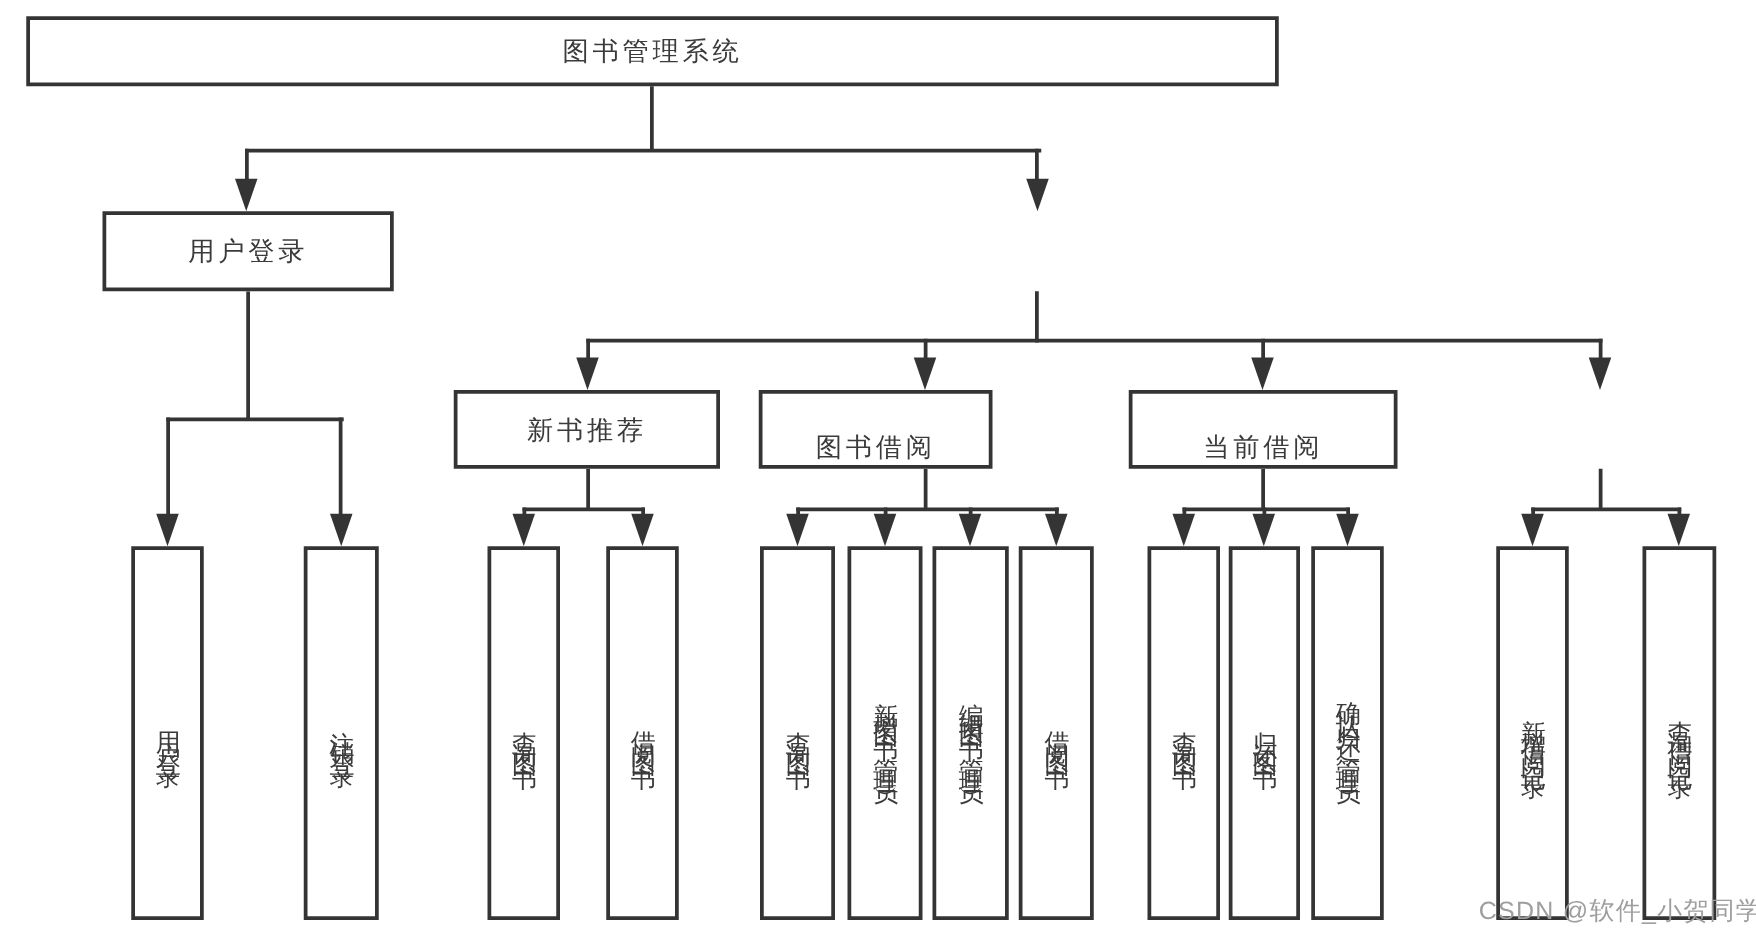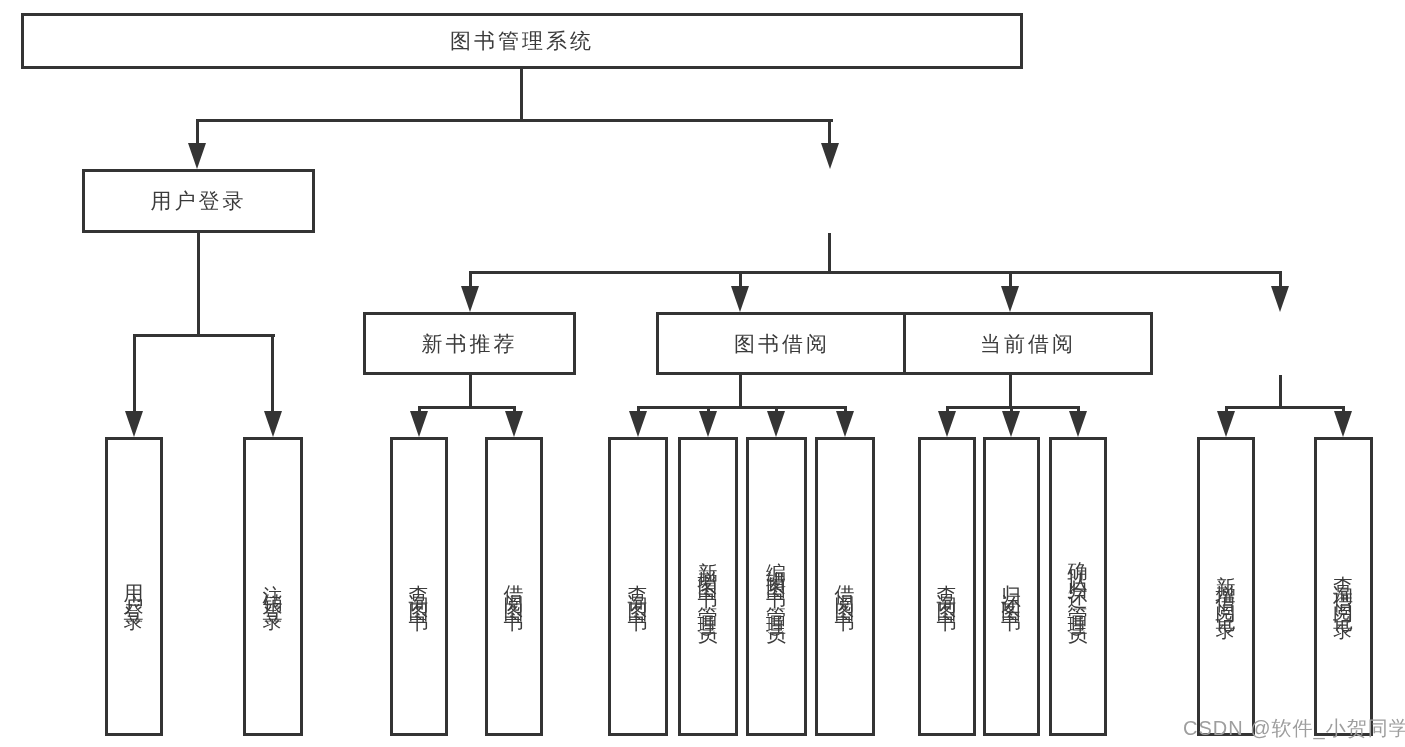--- a/index.html
+++ b/index.html
@@ -121,24 +121,24 @@
     <div class="arrow" style="left:731px; top:286px;"></div>
     <div class="vline" style="left:1009px; top:271px; height:20px;"></div>
     <div class="arrow" style="left:1001px; top:286px;"></div>
     <div class="vline" style="left:1279px; top:271px; height:20px;"></div>
     <div class="arrow" style="left:1271px; top:286px;"></div>
   </div>
 
   <div class="hbox" style="left:363px; top:312px; width:213px; height:63px;">
     <span>新书推荐</span>
   </div>
-  <div class="hbox" style="left:656px; top:312px; width:252px; height:63px;">
+  <div class="hbox" style="left:607px; top:312px; width:187px; height:63px;align-items:flex-end;">
     <span>图书借阅</span>
   </div>
-  <div class="hbox" style="left:903px; top:312px; width:250px; height:63px;">
+  <div class="hbox" style="left:903px; top:312px; width:215px; height:63px;align-items:flex-end;">
     <span>当前借阅</span>
   </div>
 
   <div>
     <div class="vline" style="left:469px; top:375px; height:33px;"></div>
     <div class="hline" style="left:418px; top:406px; width:98px;"></div>
     <div class="vline" style="left:418px; top:406px; height:14px;"></div>
     <div class="arrow" style="left:410px; top:411px;"></div>
     <div class="vline" style="left:513px; top:406px; height:14px;"></div>
     <div class="arrow" style="left:505px; top:411px;"></div>

